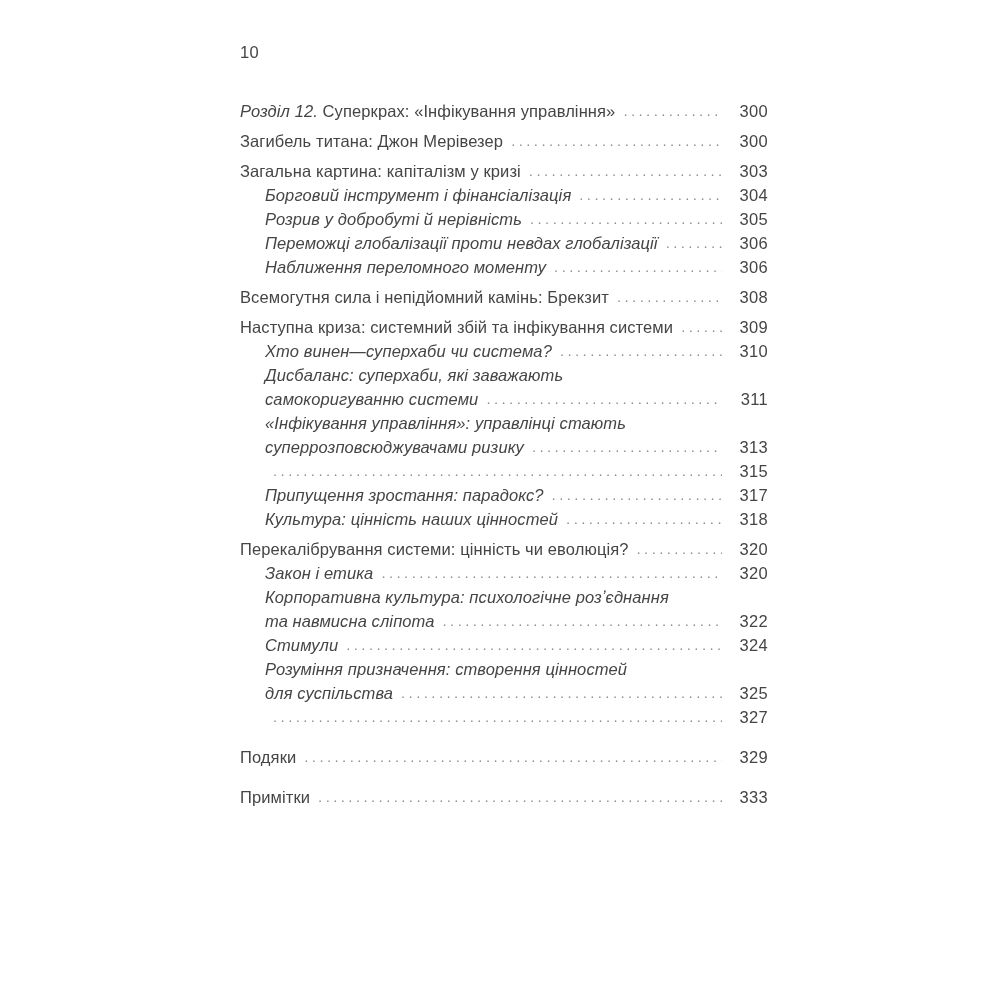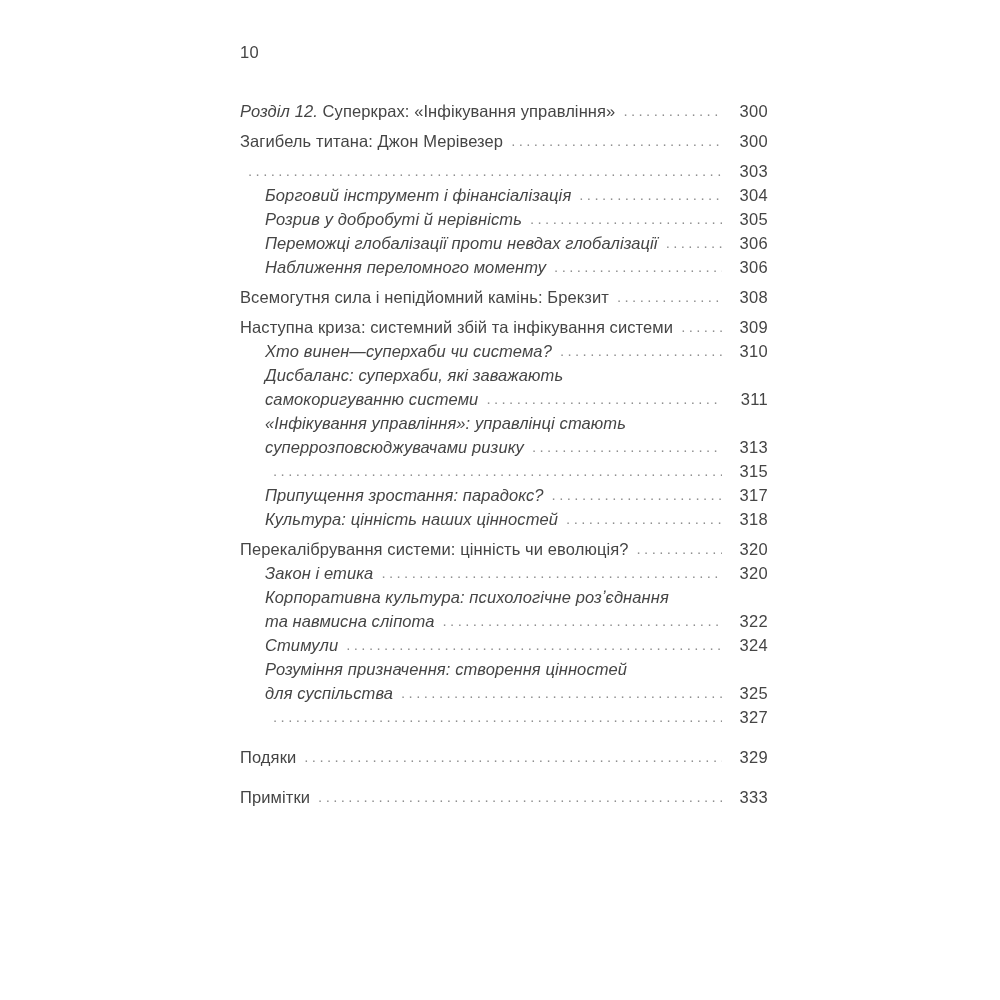--- a/index.html
+++ b/index.html
@@ -76,20 +76,21 @@
       </div>
       <div class="entry section">
         <div class="line">
           <span class="label">Загибель титана: Джон Мерівезер</span>
           <span class="dots">........................................................................................................................</span>
           <span class="pnum">300</span>
         </div>
       </div>
       <div class="entry section">
         <div class="line">
+          <span class="label">Загальна картина: капіталізм у кризі</span>
           <span class="dots">........................................................................................................................</span>
           <span class="pnum">303</span>
         </div>
       </div>
       <div class="entry sub">
         <div class="line">
           <span class="label it">Борговий інструмент і фінансіалізація</span>
           <span class="dots">........................................................................................................................</span>
           <span class="pnum">304</span>
         </div>

